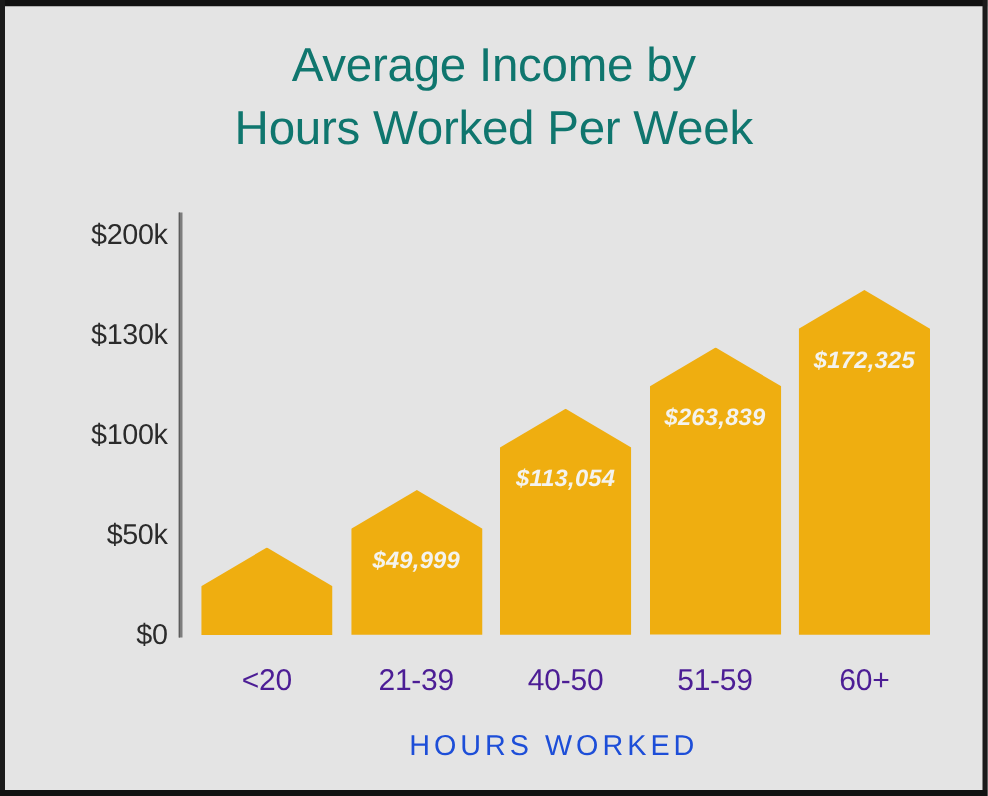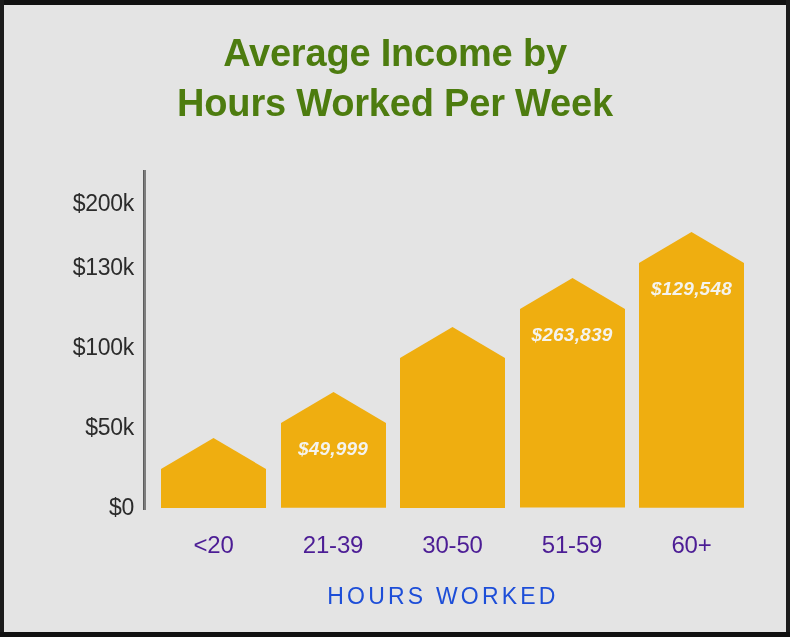--- a/index.html
+++ b/index.html
@@ -36,22 +36,22 @@
   .edge-side.left { left: 0; }
   .edge-side.right { right: 0; }
 
   
   .chart-title {
     position: absolute;
     left: 0;
     top: 28px;
     width: 790px;
     text-align: center;
-    color: #4d7c0f;
-    font-weight: bold;
+    color: #0f766e;
+    font-weight: normal;
     font-size: 38px;
     line-height: 50px;
     letter-spacing: -0.2px;
   }
   .chart-title .line { display: block; }
 
   
   .plot {
     position: absolute;
     left: 0;
@@ -147,56 +147,57 @@
     <span class="line">Hours Worked Per Week</span>
   </div>
 
   <div class="plot">
     <div class="y-axis-line"></div>
     <div class="y-ticks-wrap" id="y-ticks">
         <div class="y-tick-label" style="top: 496px;">$0</div>
         <div class="y-tick-label" style="top: 416px;">$50k</div>
         <div class="y-tick-label" style="top: 336px; text-align: right;">$100k</div>
         <div class="y-tick-label" style="top: 256px;">$130k</div>
-        <div class="y-tick-label" style="top: 176px; margin-top: 16px;">$200k</div>
+        <div class="y-tick-label" style="top: 176px;">$200k</div>
       </div>
     <div class="bars-layer" id="bars-layer">
         <div class="bar" style="left: 161px; top: 437.778px; width: 105px; height: 70.2224px;">
           <svg width="105" height="70.2224" viewBox="0 0 105 70.2224" style="display: block;">
             <polygon points="52.5,0 105,31 105,70.2224 0,70.2224 0,31" fill="#efae10"></polygon>
           </svg>
         </div>
         <div class="bar" style="left: 280.5px; top: 392.163px; width: 105px; height: 115.837px;">
           <svg width="105" height="115.83679999999998" viewBox="0 0 105 115.83679999999998" style="display: block;">
             <polygon points="52.5,0 105,31 105,115.83679999999998 0,115.83679999999998 0,31" fill="#efae10"></polygon>
           </svg>
         </div>
         <div class="bar-label" style="left: 268.5px; width: 129px; top: 438.163px;">$49,999</div>
         <div class="bar" style="left: 400px; top: 327.114px; width: 105px; height: 180.886px;">
           <svg width="105" height="180.88639999999998" viewBox="0 0 105 180.88639999999998" style="display: block;">
             <polygon points="52.5,0 105,31 105,180.88639999999998 0,180.88639999999998 0,31" fill="#efae10"></polygon>
           </svg>
         </div>
+        <div class="bar-label" style="left: 388px; width: 129px; top: 373.114px;">$113,054</div>
         <div class="bar" style="left: 519.5px; top: 278.45px; width: 105px; height: 229.55px;">
           <svg width="105" height="229.55039999999997" viewBox="0 0 105 229.55039999999997" style="display: block;">
             <polygon points="52.5,0 105,31 105,229.55039999999997 0,229.55039999999997 0,31" fill="#efae10"></polygon>
           </svg>
         </div>
         <div class="bar-label" style="left: 507.5px; width: 129px; top: 324.45px;">$263,839</div>
         <div class="bar" style="left: 639px; top: 232.28px; width: 105px; height: 275.72px;">
           <svg width="105" height="275.71999999999997" viewBox="0 0 105 275.71999999999997" style="display: block;">
             <polygon points="52.5,0 105,31 105,275.71999999999997 0,275.71999999999997 0,31" fill="#efae10"></polygon>
           </svg>
         </div>
-        <div class="bar-label" style="left: 627px; width: 129px; top: 278.28px;">$129,548</div>
+        <div class="bar-label" style="left: 627px; width: 129px; top: 278.28px;">$172,325</div>
       </div>
     <div class="cats-layer" id="cats-layer">
         <div class="cat-label" style="left: 143px; width: 141px;">&lt;20</div>
         <div class="cat-label" style="left: 262.5px; width: 141px; text-align: center;">21-39</div>
-        <div class="cat-label" style="left: 382px; width: 141px;">30-50</div>
+        <div class="cat-label" style="left: 382px; width: 141px;">40-50</div>
         <div class="cat-label" style="left: 501.5px; width: 141px;">51-59</div>
         <div class="cat-label" style="left: 621px; width: 141px;">60+</div>
       </div>
     <div class="x-axis-title">HOURS WORKED</div>
   </div>
 
 <div class="edge-band bottom"></div>
   </div>
 
 </body></html>

